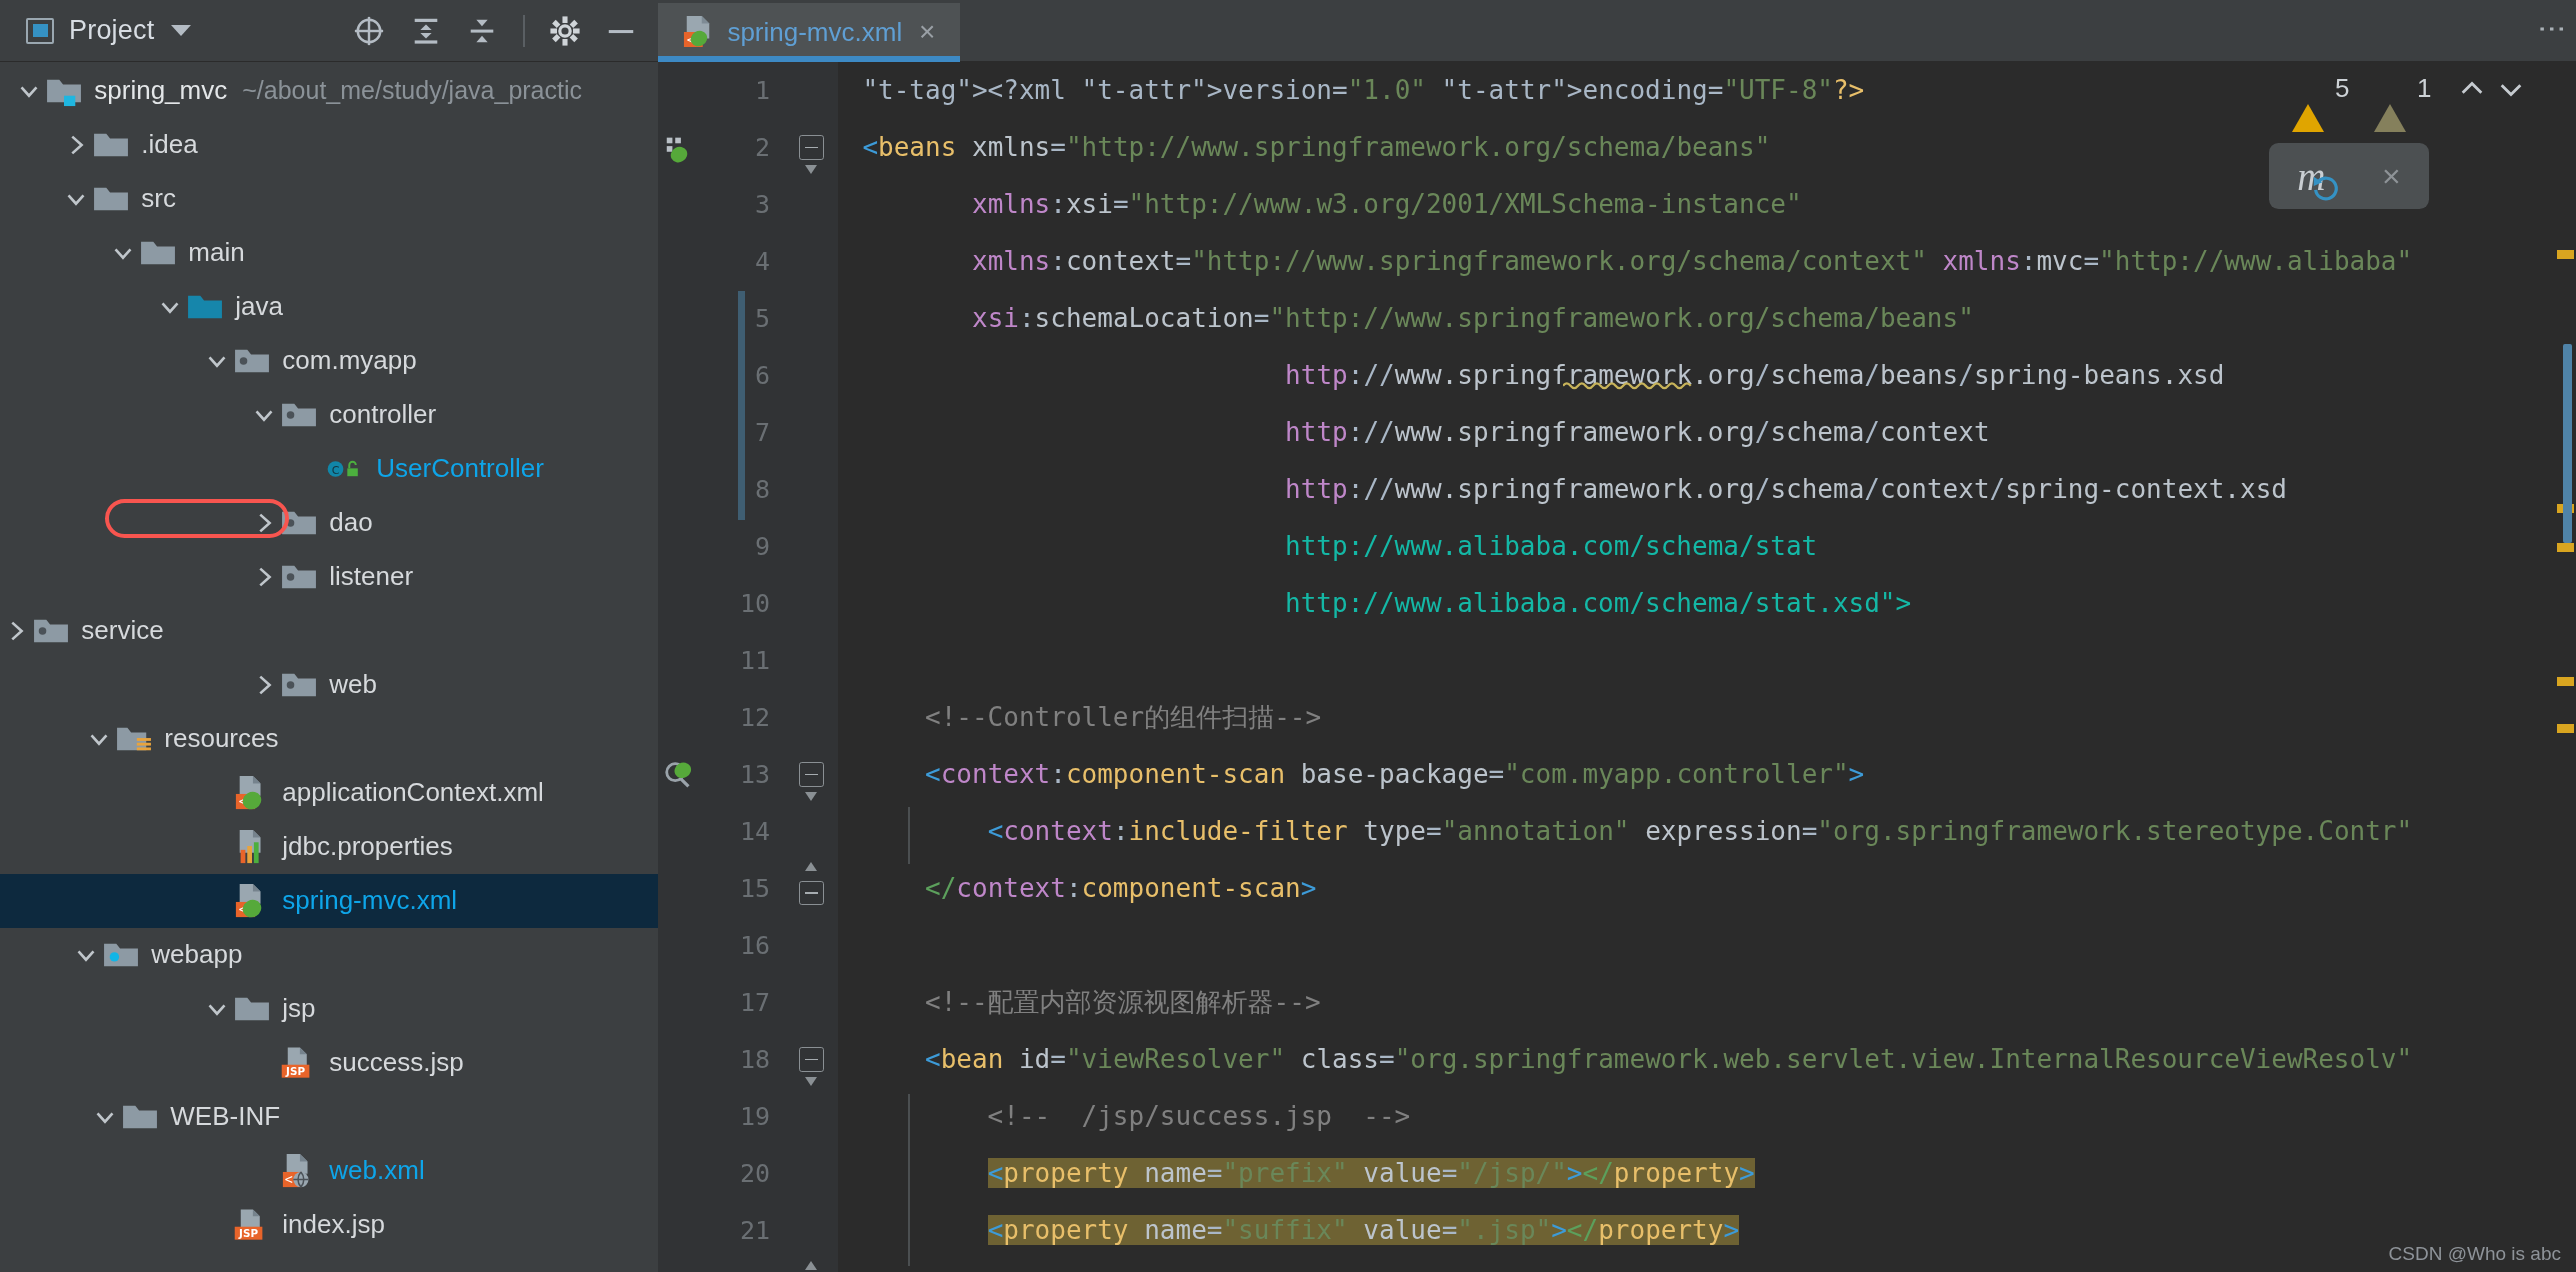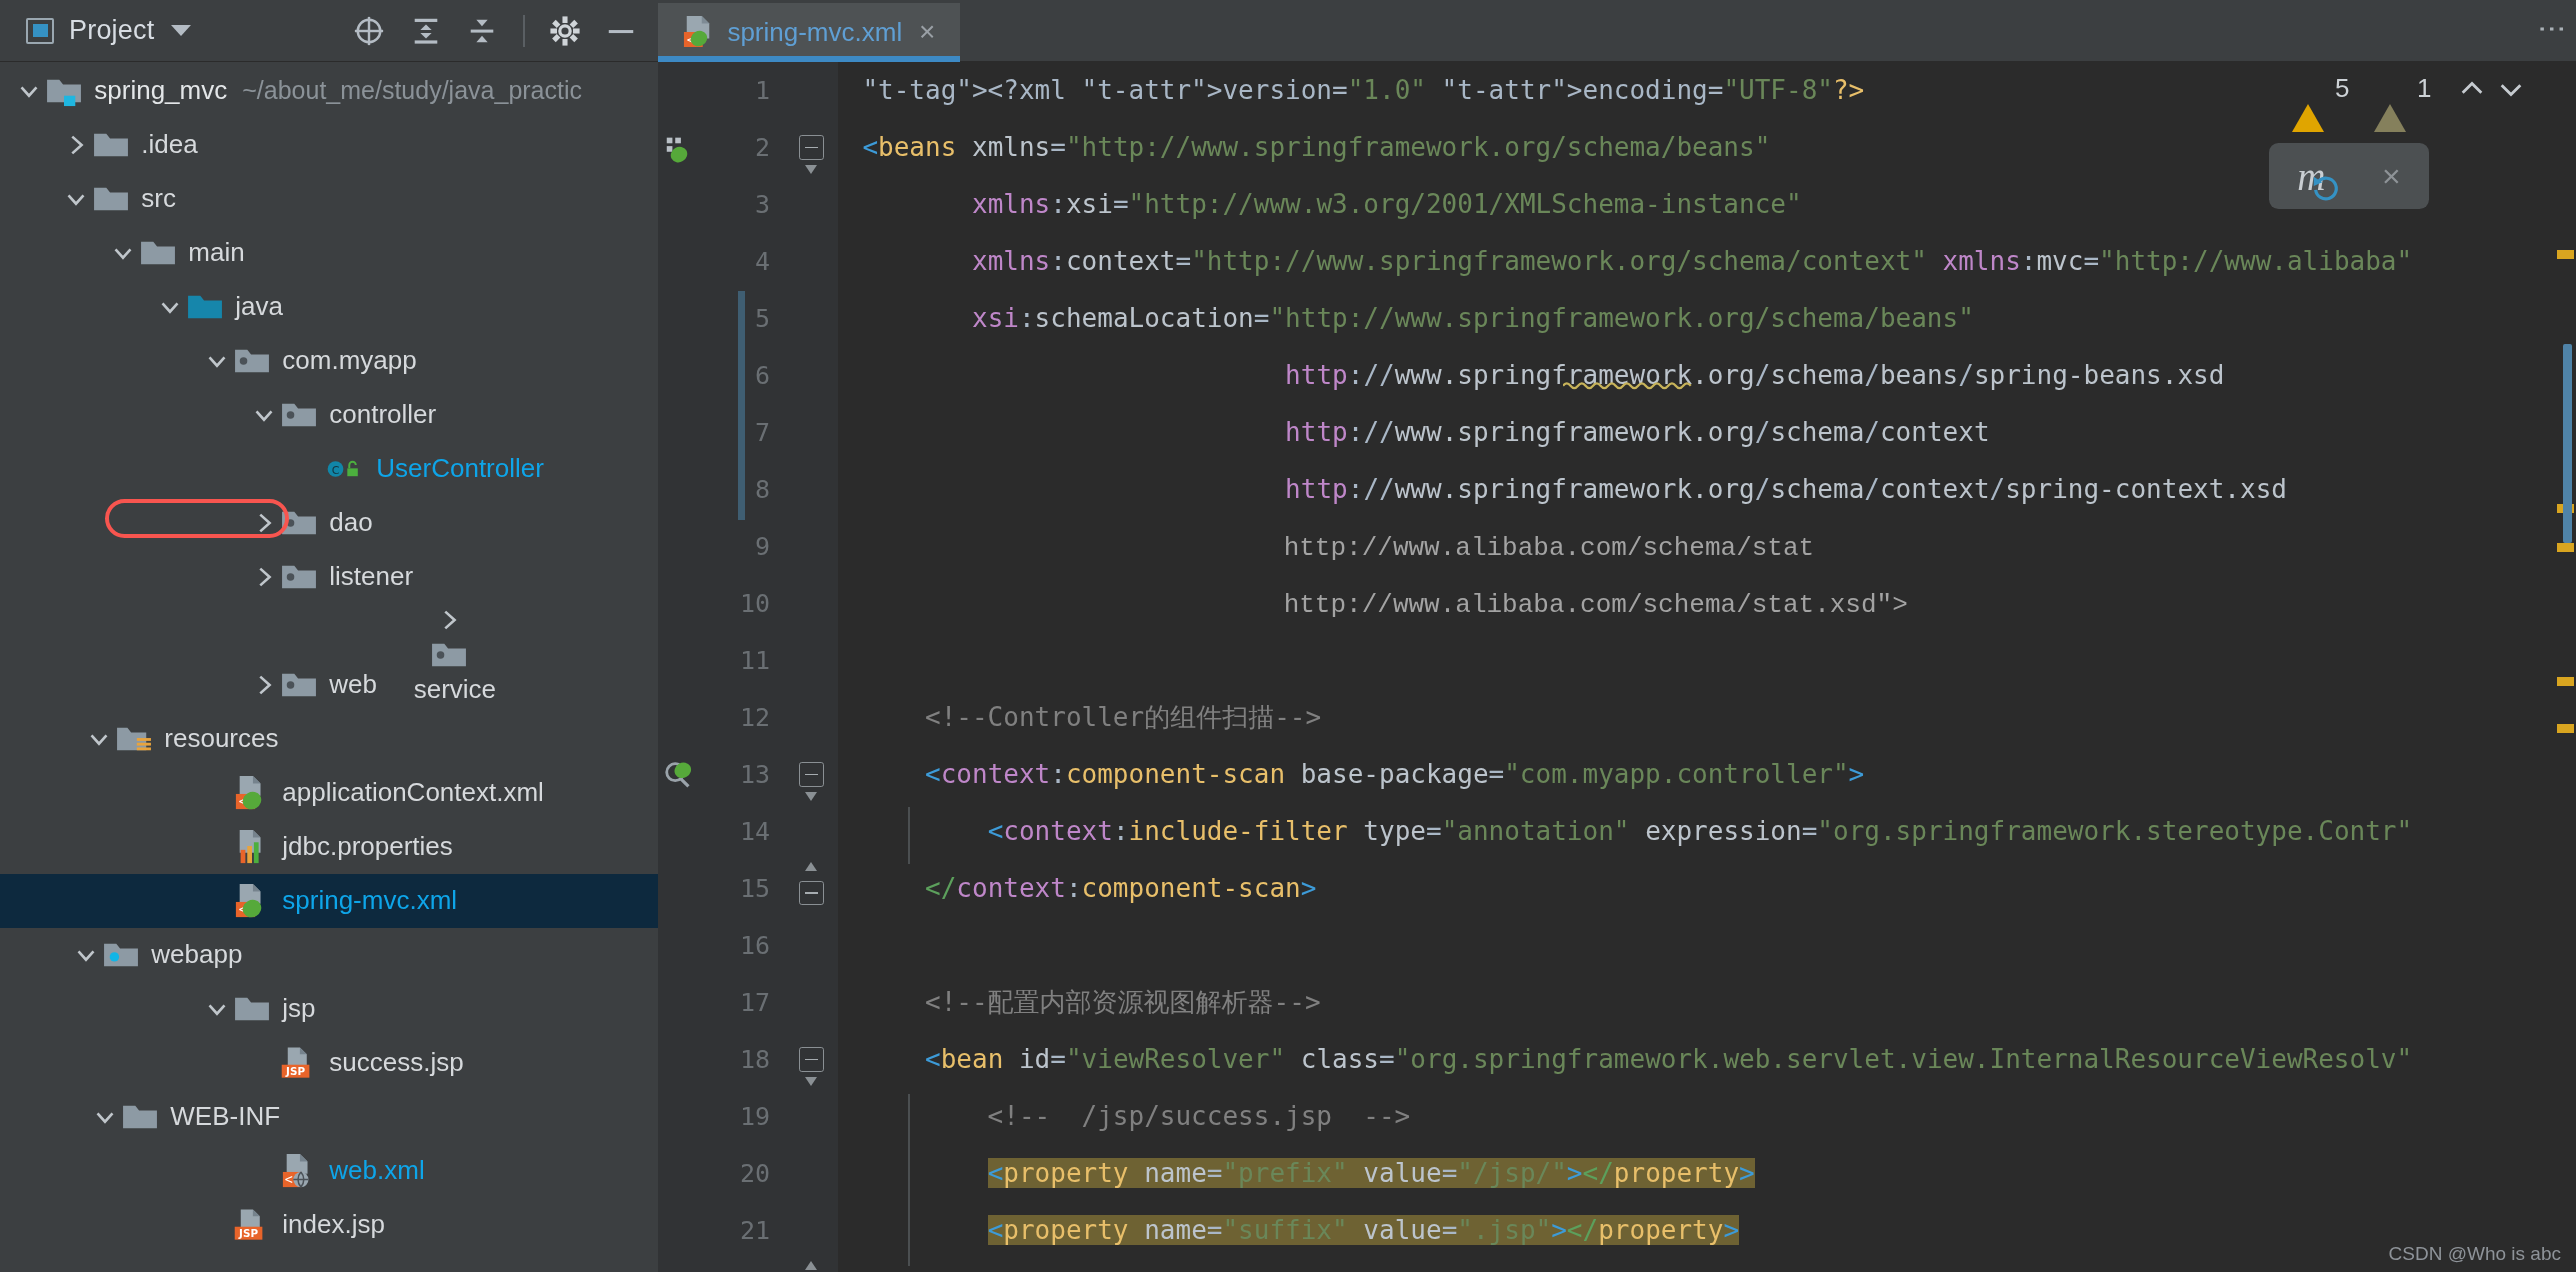--- a/index.html
+++ b/index.html
@@ -95,21 +95,21 @@
     padding-left: 24.4px; color: #a9b7c6;
   }
   .code-line .hl { background: #6e6233; }
   .t-tag { color: #e8bf6a; }
   .t-ns  { color: #bf87c9; }
   .t-attr{ color: #bcc4cc; }
   .t-val { color: #6a8759; }
   .t-com { color: #808080; }
   .t-punc{ color: #a9b7c6; }
   .t-brace { color: #3d9bd8; }
-  .t-grey { color: #a3a3a3; font-family: Liberation Mono, monospace; }
+  .t-grey { color: #14b8a6; }
   .t-green-slash { color: #5ca05c; }
 
   
   .fold { height: 57px; display: flex; align-items: center; justify-content: center; position: relative;}
   .fold-minus {
     width: 24.4px; height: 24.4px; border: 1.9px solid #8a9094; border-radius: 2.8px;
     display:flex; align-items:center; justify-content:center;
   }
   .fold-minus::before { content:""; width: 13px; height: 1.9px; background:#a6acb0; }
   .fold-tip { position:absolute; bottom: 1.9px; left: 50%; margin-left:-6.6px; width:0; height:0;
@@ -367,21 +367,21 @@
               </svg>
             </span>
             <span class="icon-slot">
               <svg width="38" height="32" viewBox="0 0 40 34">
                 <path d="M2 5 h13 l4 5 h19 v19 h-36 z" fill="#8d9aa4"></path>
                 <circle cx="11" cy="17" r="4" fill="#4b5258"></circle>
               </svg>
             </span>
             <span class="fname">listener</span>
           </div>
-          <div class="row" style="padding-left: 248px; flex-direction: column;">
+          <div class="row" style="">
             <span class="arrow">
               <svg width="28" height="28" viewBox="0 0 30 30">
                 <polyline points="11,6 21,15 11,24" fill="none" stroke="#c0c6cb" stroke-width="2.8"></polyline>
               </svg>
             </span>
             <span class="icon-slot">
               <svg width="38" height="32" viewBox="0 0 40 34">
                 <path d="M2 5 h13 l4 5 h19 v19 h-36 z" fill="#8d9aa4"></path>
                 <circle cx="11" cy="17" r="4" fill="#4b5258"></circle>
               </svg>

